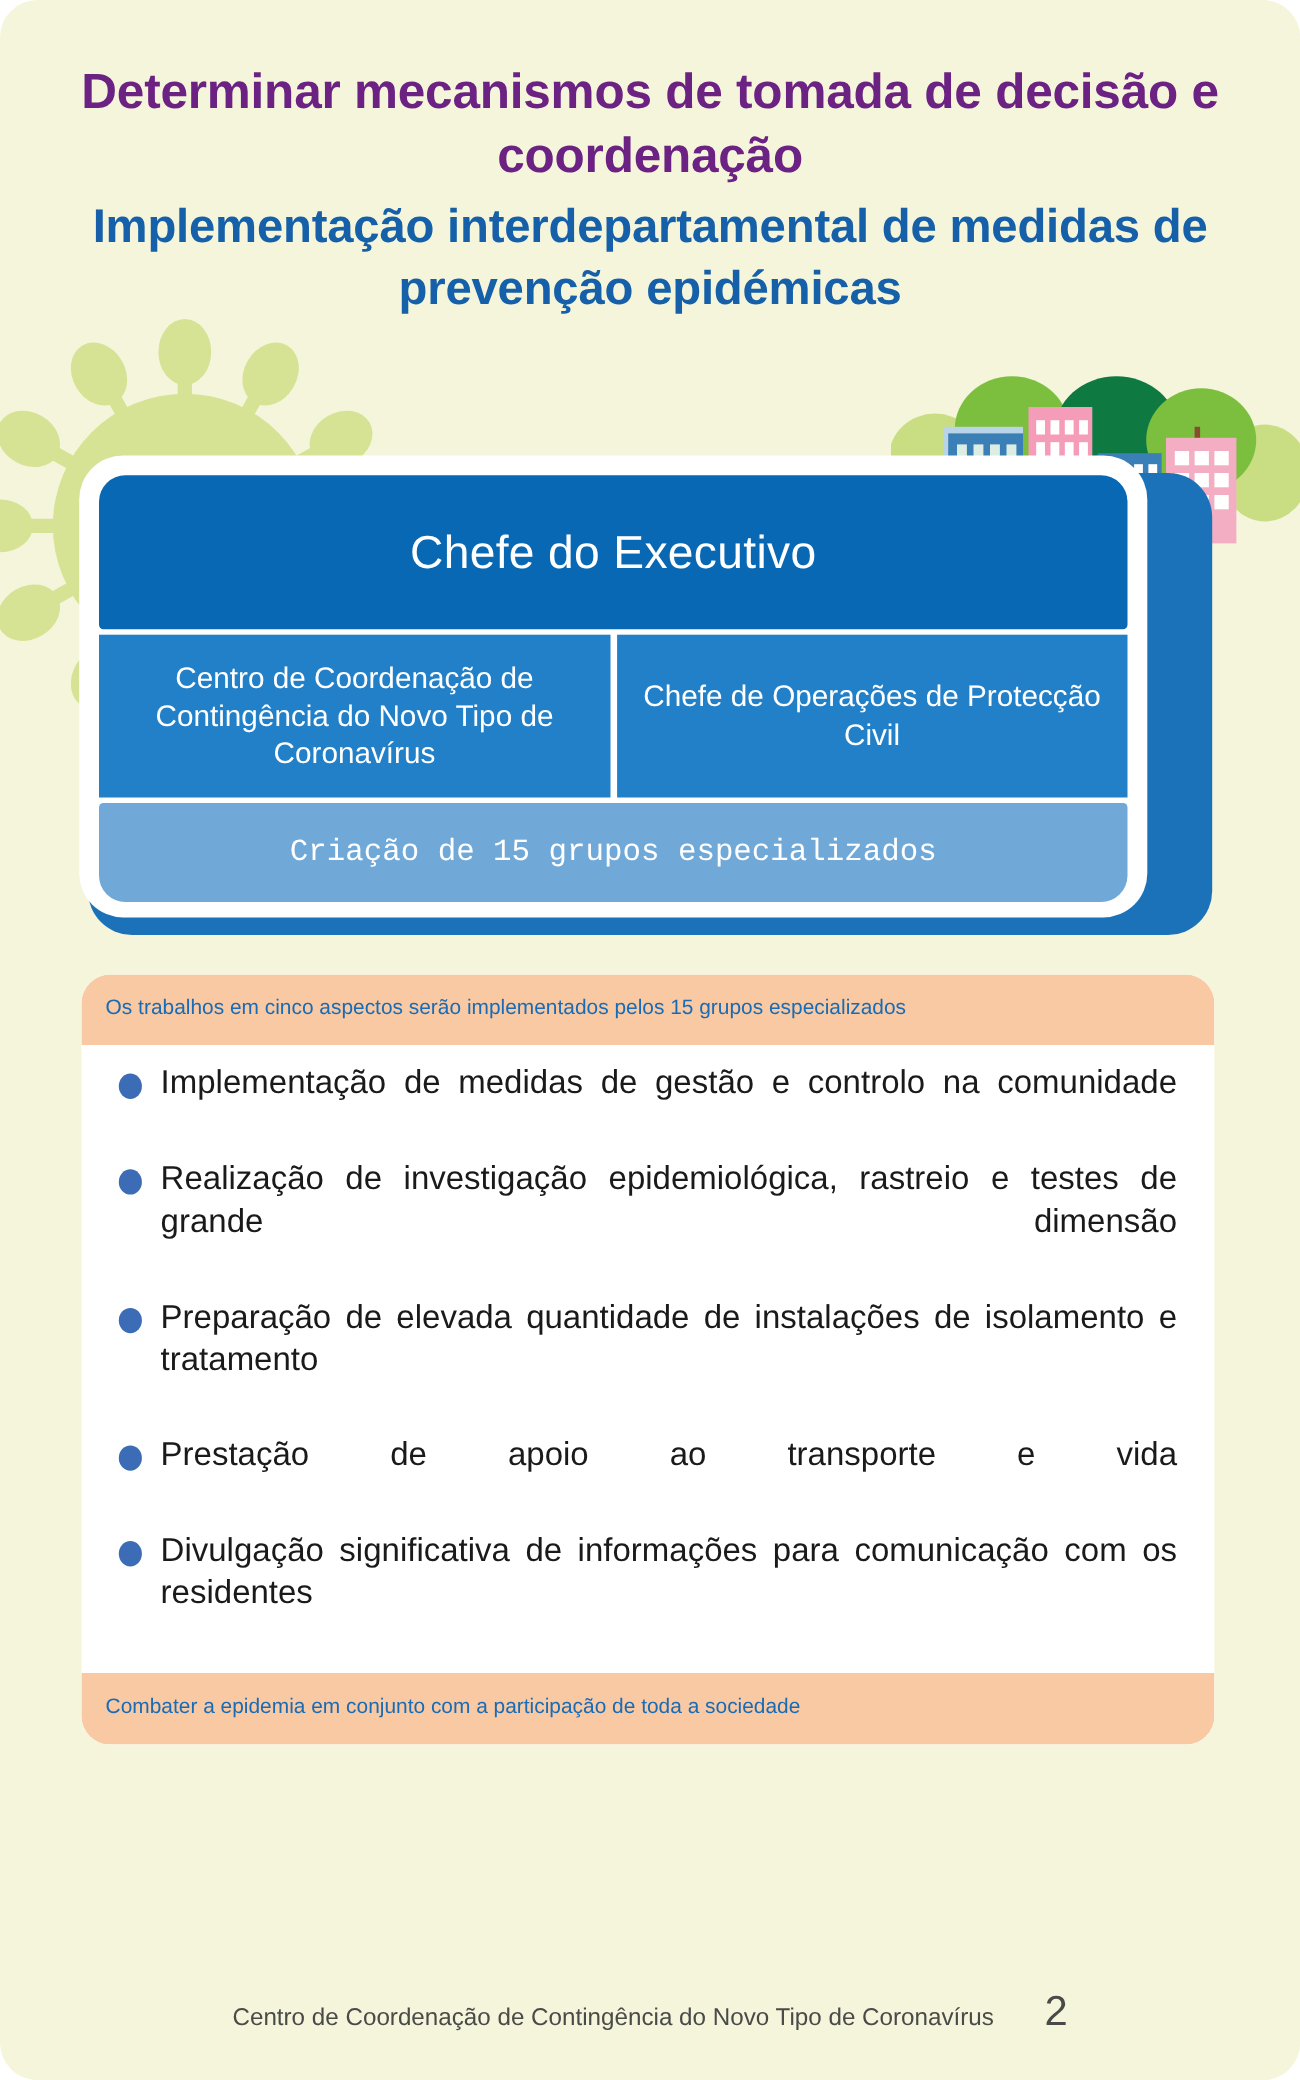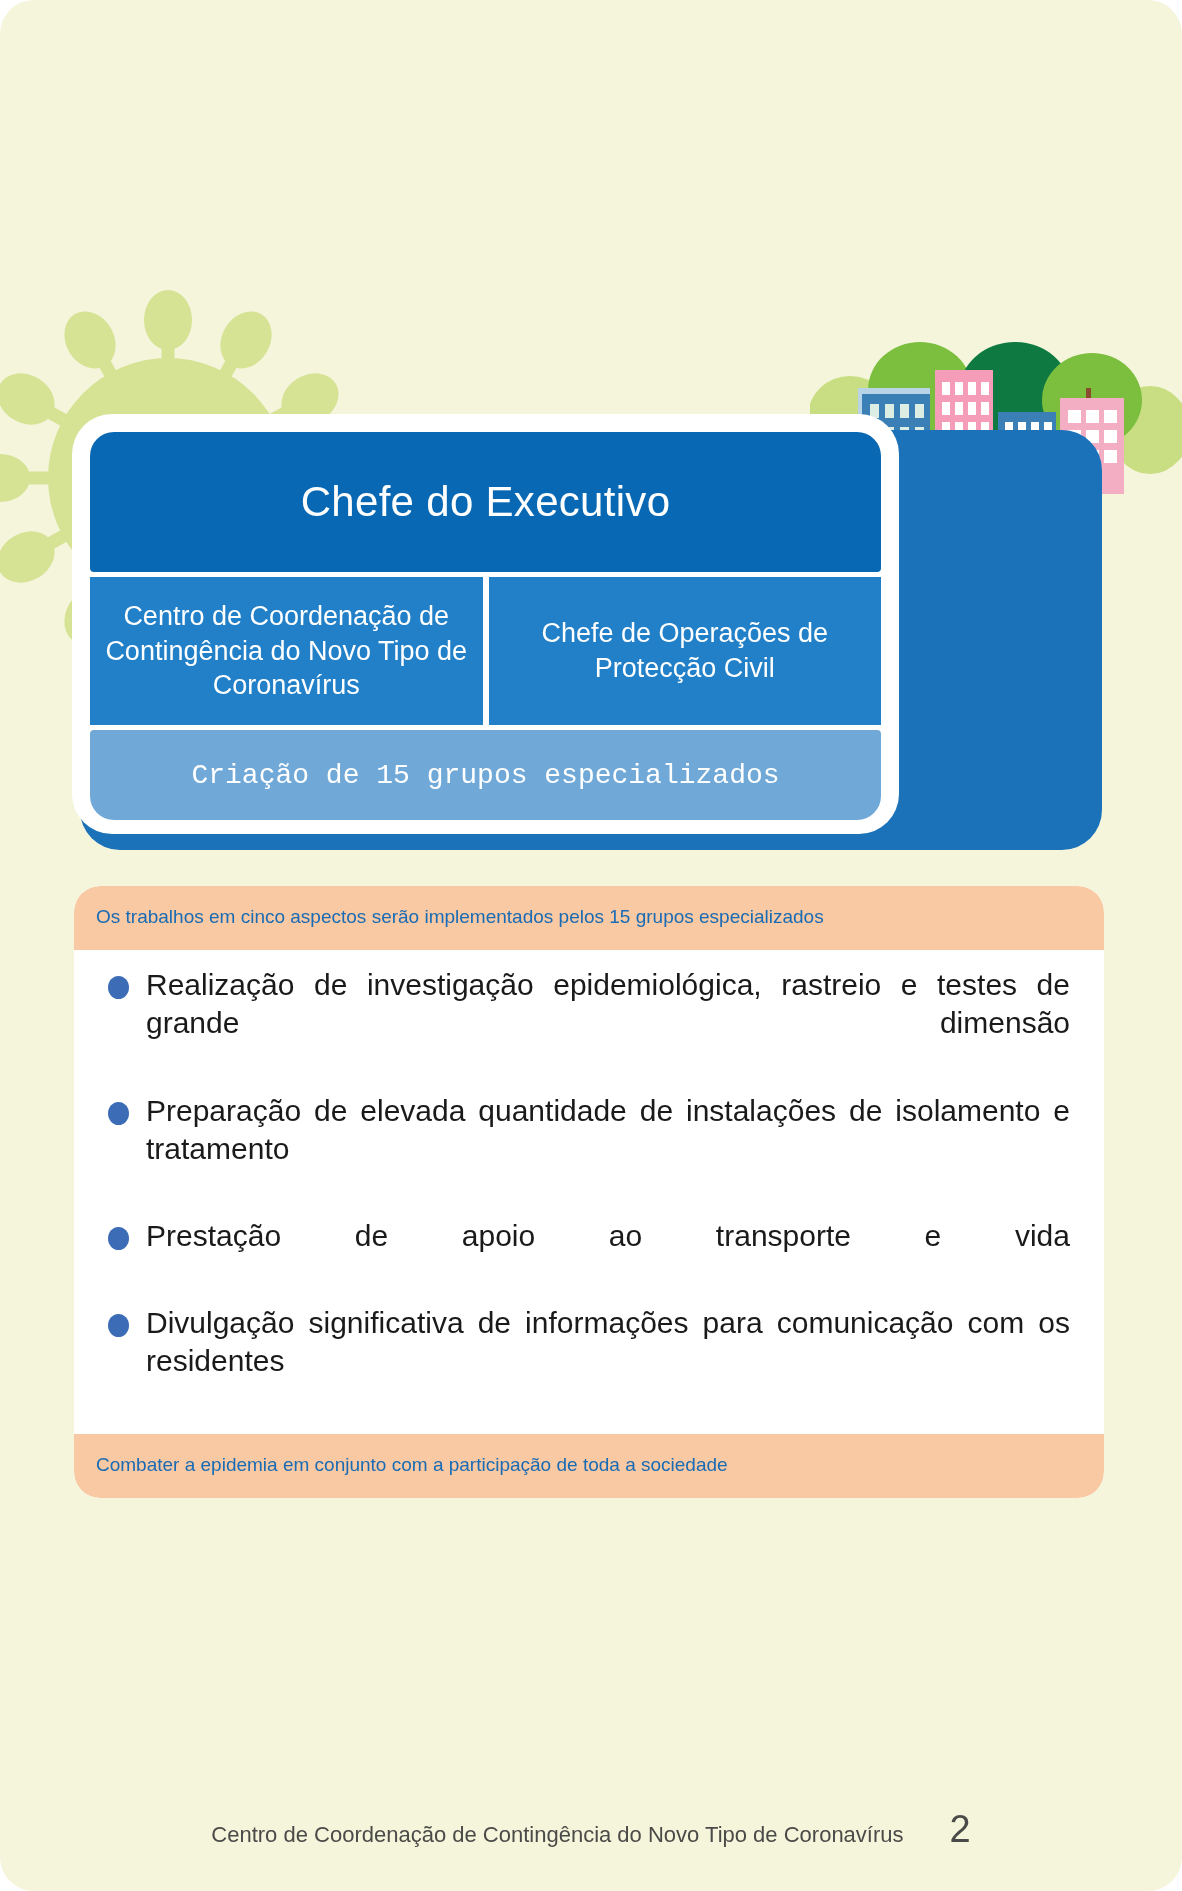--- a/index.html
+++ b/index.html
@@ -78,21 +78,21 @@
     top: 430px;
     width: 1022px;
     height: 420px;
     background: #1C72B8;
     border-radius: 40px;
   }
   .org-card {
     position: absolute;
     left: 72px;
     top: 414px;
-    width: 827px;
+    width: 971px;
     height: 420px;
     background: #FFFFFF;
     border-radius: 40px;
     padding: 18px;
     box-sizing: border-box;
   }
   .org-head {
     width: 100%;
     height: 140px;
     background: #0968B3;
@@ -324,37 +324,45 @@
           <rect x="258" y="100" width="13" height="13"></rect>
             <rect x="276" y="100" width="13" height="13"></rect>
           <rect x="294" y="100" width="13" height="13"></rect>
           <rect x="276" y="120" width="13" height="13"></rect>
             <rect x="294" y="120" width="13" height="13"></rect>
         </g>
       </g>
     </svg>
   </div>
 
+  <div class="headings">
+    <div class="title-main">Determinar mecanismos de tomada de decisão e coordenação</div>
+    <div class="title-sub">Implementação interdepartamental de medidas de prevenção epidémicas</div>
+  </div>
 
   <div class="org-shadow"></div>
   <div class="org-card">
     <div class="org-head">Chefe do Executivo</div>
     <div class="org-mid">
       <div class="org-mid-cell">Centro de Coordenação de Contingência do Novo Tipo de Coronavírus</div>
       <div class="org-mid-cell">Chefe de Operações de Protecção Civil</div>
     </div>
     <div class="org-foot">Criação de 15 grupos especializados</div>
   </div>
 
   <div class="panel">
     <div class="band band-top">Os trabalhos em cinco aspectos serão implementados pelos 15 grupos especializados</div>
 
     <div class="bullets">
       <div class="bullet-row">
         <span class="dot"></span>
+        <span class="bullet-text">Implementação de medidas de gestão e controlo na comunidade</span>
+      </div>
+      <div class="bullet-row">
+        <span class="dot"></span>
         <span class="bullet-text">Realização de investigação epidemiológica, rastreio e testes de grande dimensão</span>
       </div>
       <div class="bullet-row">
         <span class="dot"></span>
         <span class="bullet-text">Preparação de elevada quantidade de instalações de isolamento e tratamento</span>
       </div>
       <div class="bullet-row">
         <span class="dot"></span>
         <span class="bullet-text">Prestação de apoio ao transporte e vida</span>
       </div>

